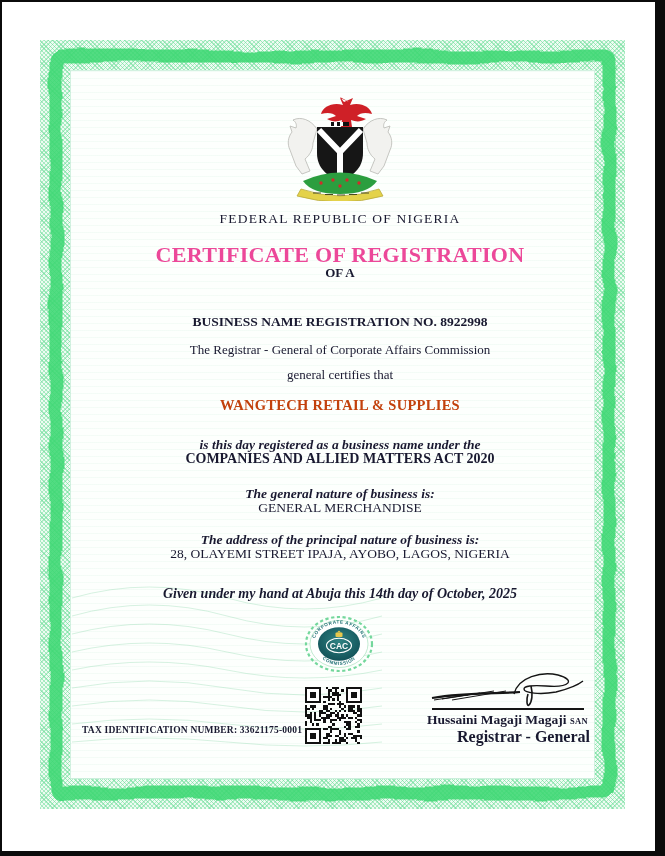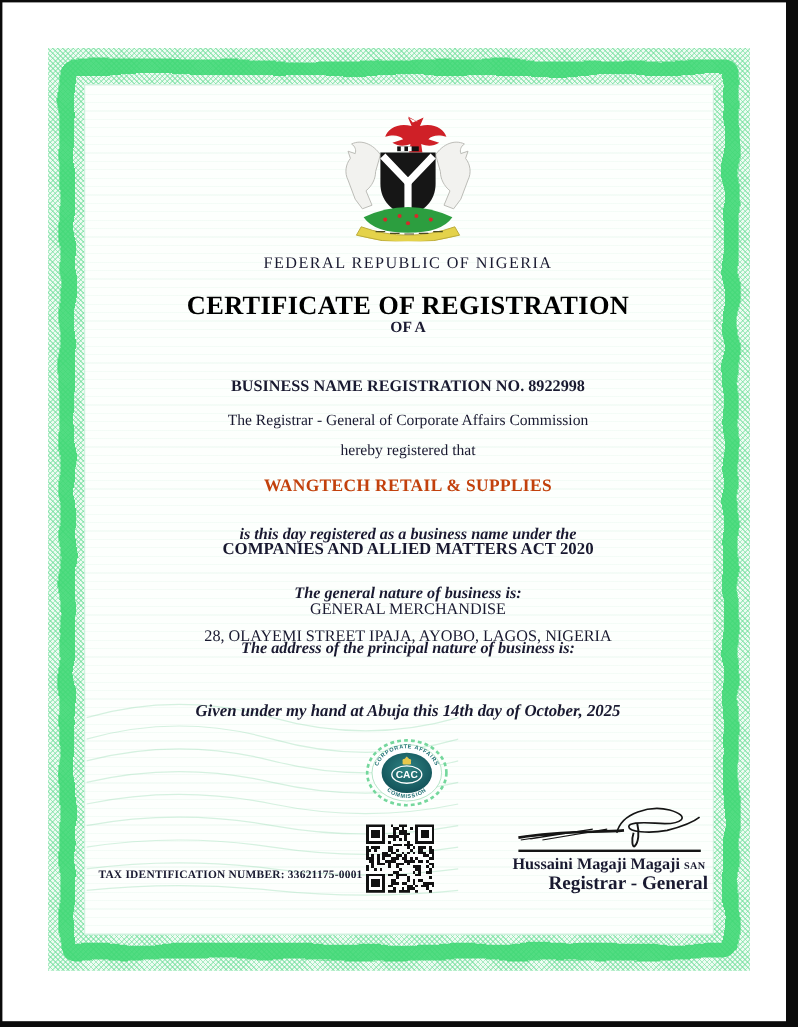--- a/index.html
+++ b/index.html
@@ -17,32 +17,32 @@
   .frame svg.wavy{position:absolute;left:0;top:0;width:100%;height:100%;}
   .frame-hole{position:absolute;left:30px;top:30px;right:30px;bottom:30px;background:
         repeating-linear-gradient(0deg, rgba(120,205,160,.07) 0 1px, transparent 1px 7px),
         #fdfffd;
         box-shadow:inset 0 0 0 1px rgba(130,215,170,.35);}
 
   .content{position:absolute;left:73px;top:0;width:530px;height:100%;}
   .cline{position:absolute;left:0;width:100%;text-align:center;line-height:1.18;white-space:nowrap;}
 
   .country{top:209px;font-size:13.5px;letter-spacing:1.2px;}
-  .title{top:240px;font-size:22px;font-weight:bold;letter-spacing:.3px;color:#000000;}
+  .title{top:240px;font-size:22px;font-weight:bold;letter-spacing:.3px;color:#ec4899;}
   .subtitle{top:263px;font-size:13px;font-weight:bold;}
   .regline{top:312px;font-size:13.5px;font-weight:bold;}
   .issuer{top:340px;font-size:13px;}
   .certifies{top:365px;font-size:13px;}
   .bizname{top:395px;font-size:14.5px;font-weight:bold;color:#c2410c;letter-spacing:.3px;}
   .regunder{top:435px;font-size:13.5px;font-weight:bold;font-style:italic;}
   .act{top:449px;font-size:14px;font-weight:bold;}
   .natlabel{top:484px;font-size:13.5px;font-weight:bold;font-style:italic;}
   .natval{top:498px;font-size:13.5px;}
   .addrlabel{top:530px;font-size:13.5px;font-weight:bold;font-style:italic;}
-  .addrval{top:520px;font-size:13.5px;}
+  .addrval{top:544px;font-size:13.5px;}
   .issued{top:584px;font-size:14px;font-weight:bold;font-style:italic;}
 
   .arms{position:absolute;left:0;top:91px;width:100%;text-align:center;}
   .sealbox{position:absolute;left:301px;top:612px;width:72px;height:60px;}
   .qrbox{position:absolute;left:303px;top:685px;width:57px;height:57px;}
   .taxid{position:absolute;left:80px;top:723px;font-size:9.5px;font-weight:bold;letter-spacing:.2px;}
 
   .sig{position:absolute;left:423px;top:666px;width:165px;text-align:center;}
   .sig-scribble{display:block;margin:0 auto;}
   .sig-rule{width:152px;height:0;border-top:2.5px solid #151515;margin:0 auto 2px auto;}
@@ -119,21 +119,21 @@
             <path d="M48 100 h8 M60 101.5 h8 M72 102 h8 M84 101.5 h8 M96 100 h8"></path>
           </g>
         </svg>
       </div>
 
       <div class="cline country">FEDERAL REPUBLIC OF NIGERIA</div>
       <div class="cline title">CERTIFICATE OF REGISTRATION</div>
       <div class="cline subtitle">OF A</div>
       <div class="cline regline">BUSINESS NAME REGISTRATION NO. 8922998</div>
       <div class="cline issuer">The Registrar - General of Corporate Affairs Commission</div>
-      <div class="cline certifies">hereby registered that</div>
+      <div class="cline certifies">general certifies that</div>
       <div class="cline bizname">WANGTECH RETAIL &amp; SUPPLIES</div>
       <div class="cline regunder">is this day registered as a business name under the</div>
       <div class="cline act">COMPANIES AND ALLIED MATTERS ACT 2020</div>
       <div class="cline natlabel">The general nature of business is:</div>
       <div class="cline natval">GENERAL MERCHANDISE</div>
       <div class="cline addrlabel">The address of the principal nature of business is:</div>
       <div class="cline addrval">28, OLAYEMI STREET IPAJA, AYOBO, LAGOS, NIGERIA</div>
       <div class="cline issued">Given under my hand at Abuja this 14th day of October, 2025</div>
     </div>
 

